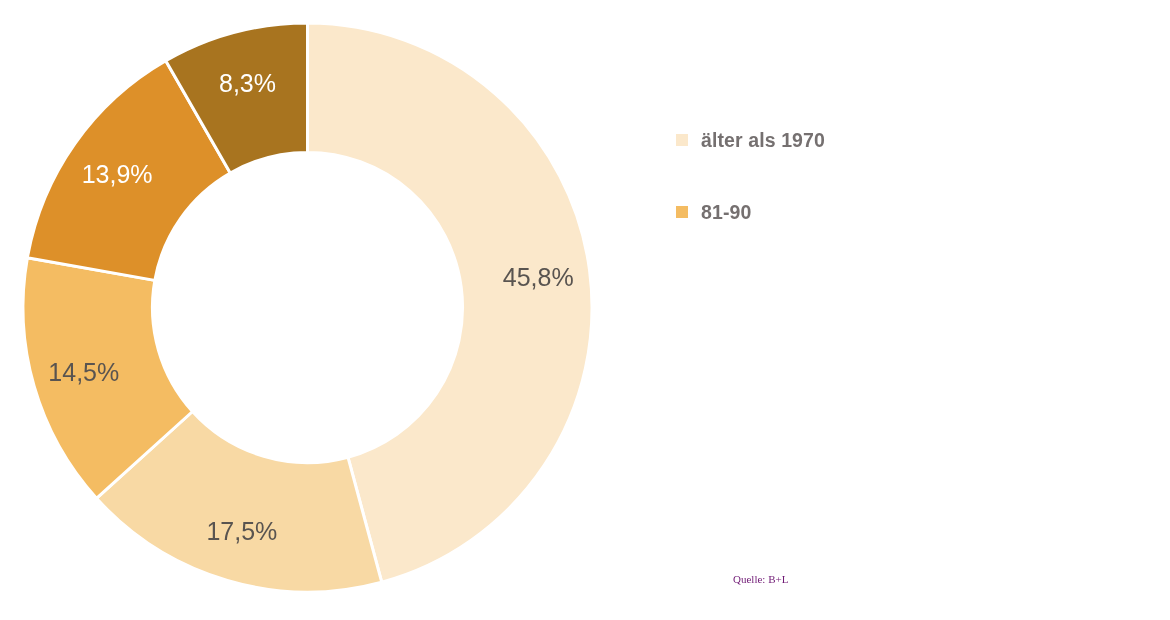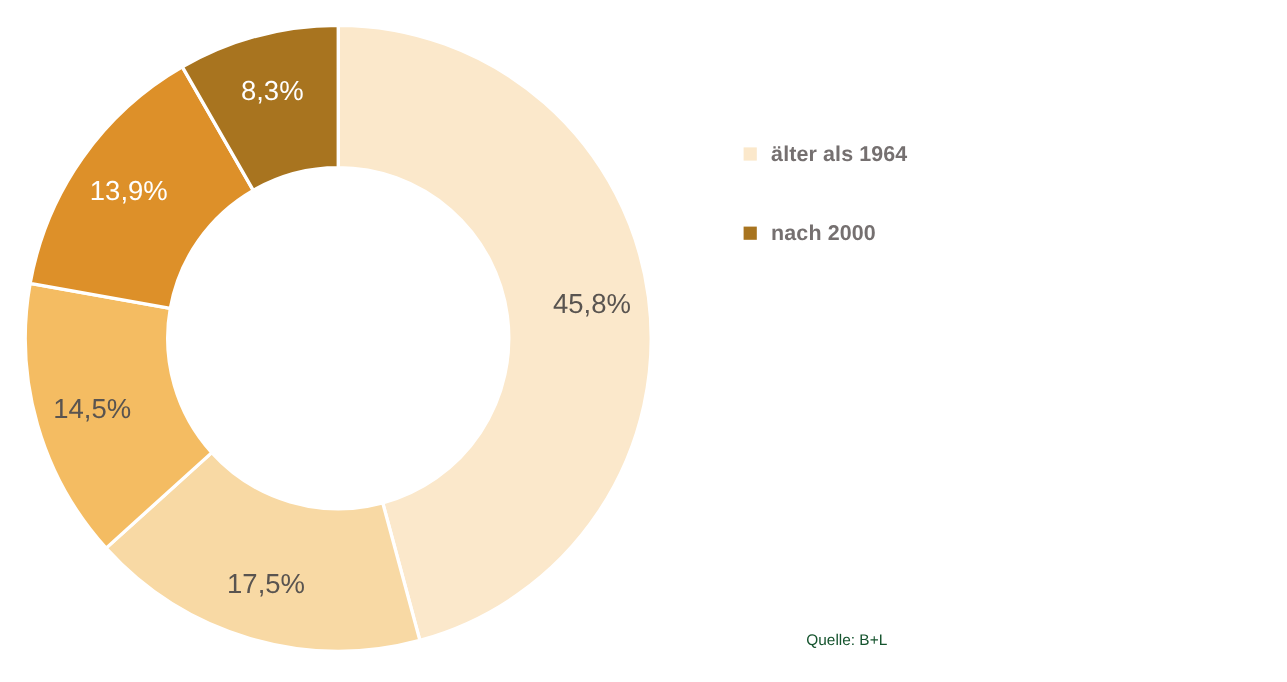--- a/index.html
+++ b/index.html
@@ -55,23 +55,23 @@
     font-weight: bold;
     color: #757070;
     letter-spacing: 0.1px;
     white-space: nowrap;
   }
 
   #source-note {
     position: absolute;
     left: 733px;
     top: 573px;
-    font-family: Liberation Sans, sans-serif;
-    font-size: 14px;
-    color: #14532d;
+    font-family: Liberation Serif, serif;
+    font-size: 11px;
+    color: #701a75;
     white-space: nowrap;
   }
 </style>
 </head>
 <body>
 
 <div id="chart-area">
   <svg id="donut-svg" width="640" height="620" viewBox="0 0 640 620">
     <g id="slices">
         <path d="M 307.5 23 A 284.5 284.5 0 0 1 381.7094085394757 582.1510762480664 L 347.94412765401427 457.18483655519617 A 155.0525 155.0525 0 0 0 307.5 152.4475 Z" fill="#fbe8cb" stroke="#ffffff" stroke-width="3" stroke-linejoin="round"></path>
@@ -86,21 +86,21 @@
         <text x="83.81662187587662" y="371.72468522289887" text-anchor="middle" dominant-baseline="central" class="slice-label" fill="#595450">14,5%</text>
         <text x="117.0993796111311" y="173.68420273923618" text-anchor="middle" dominant-baseline="central" class="slice-label" fill="#ffffff">13,9%</text>
         <text x="247.50280680743558" y="82.64582358778813" text-anchor="middle" dominant-baseline="central" class="slice-label" fill="#ffffff">8,3%</text>
       </g>
   </svg>
 </div>
 
 <div id="legend">
   <div class="legend-item">
     <span class="legend-swatch" style="background: rgb(251, 232, 203);"></span>
-    <span class="legend-label">älter als 1964</span>
+    <span class="legend-label">älter als 1970</span>
   </div>
   <div class="legend-item">
-    <span class="legend-swatch" style="background: rgb(168, 116, 31);"></span>
-    <span class="legend-label">nach 2000</span>
+    <span class="legend-swatch" style="background: rgb(244, 188, 98);"></span>
+    <span class="legend-label">81-90</span>
   </div>
 </div>
 
 <div id="source-note">Quelle: B+L</div>
 
 </body></html>

